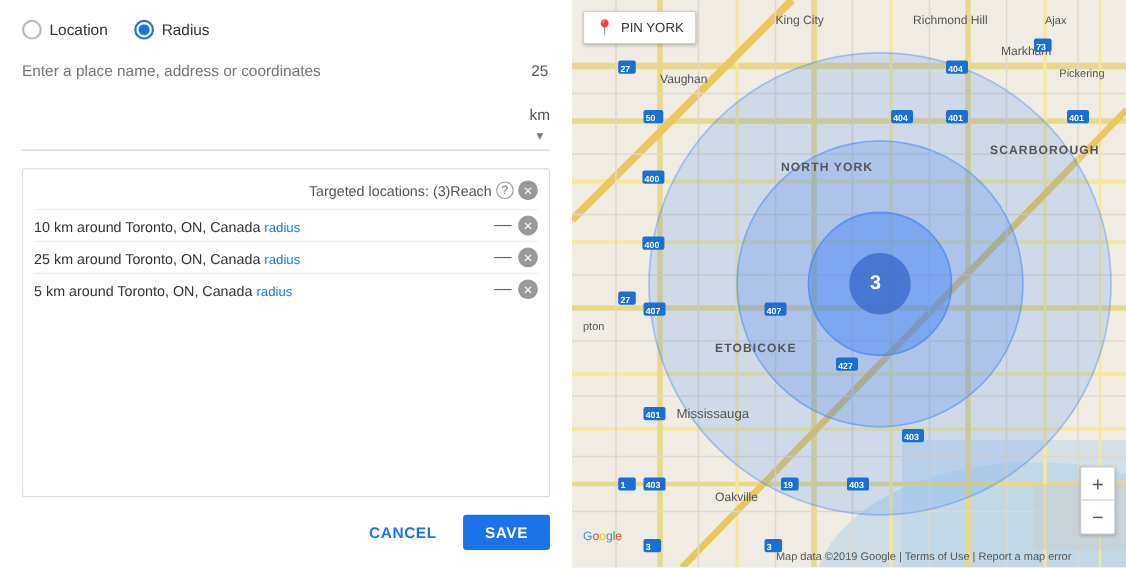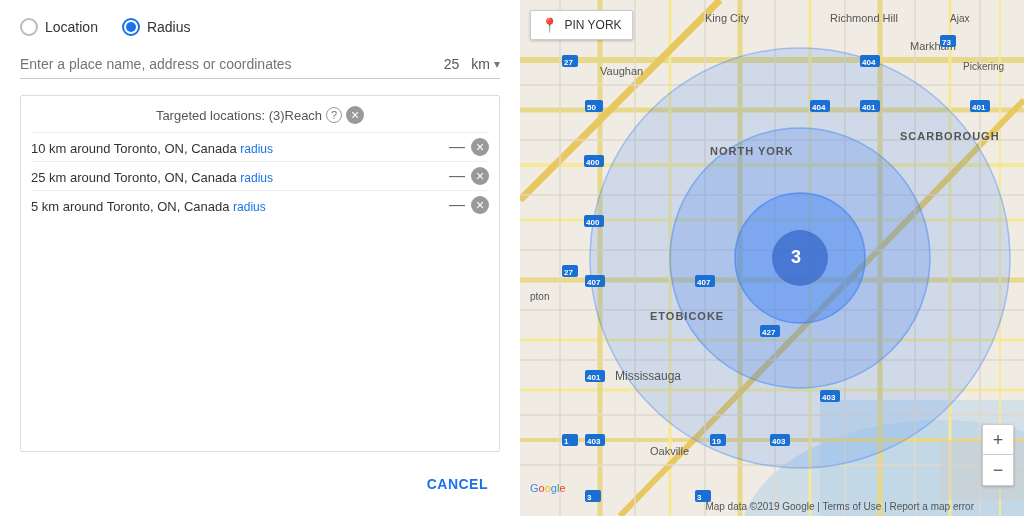--- a/index.html
+++ b/index.html
@@ -80,37 +80,38 @@
       background: transparent;
     }
     .distance-selector {
       display: flex;
       align-items: center;
       gap: 4px;
       color: #555;
       font-size: 14px;
       cursor: pointer;
       white-space: nowrap;
+      flex-direction: column;
     }
     .distance-selector .chevron {
       font-size: 12px;
       color: #777;
     }
 
     
     .locations-box {
       border: 1px solid #ddd;
       border-radius: 2px;
       padding: 10px 10px 6px 10px;
       flex: 1;
       overflow-y: auto;
     }
     .locations-header {
       display: flex;
-      justify-content: center;
+      justify-content: flex-end;
       align-items: center;
       margin-bottom: 8px;
     }
     .locations-title {
       font-size: 13px;
       color: #555;
     }
     .reach-label {
       display: flex;
       align-items: center;
@@ -368,20 +369,21 @@
       </span>
       <div class="location-actions">
         <span class="dash-btn">—</span>
         <div class="close-circle"></div>
       </div>
     </div>
   </div>
 
   <div class="bottom-buttons">
     <button class="btn-cancel">CANCEL</button>
+    <button class="btn-save">SAVE</button>
   </div>
 </div>
 
 <div class="map-panel">
   <div class="map-bg"></div>
 
   <svg class="map-svg" viewBox="0 0 504 516" xmlns="http://www.w3.org/2000/svg">
 
     <rect width="504" height="516" fill="#f0ece4"></rect>
 

